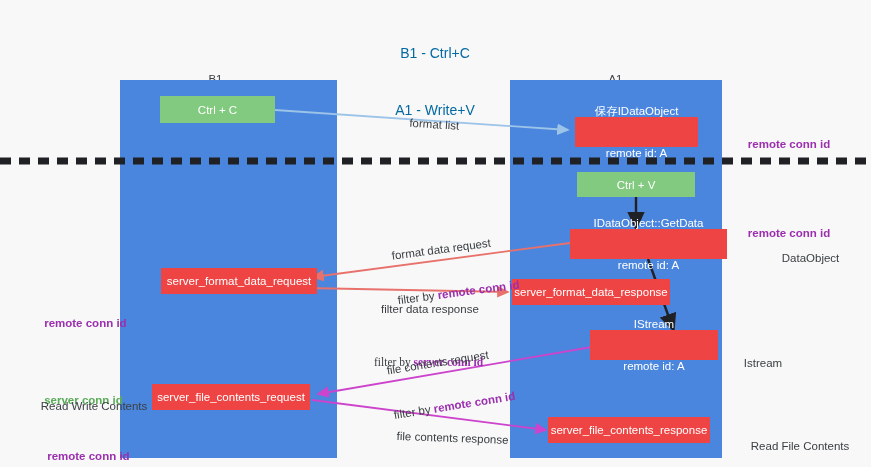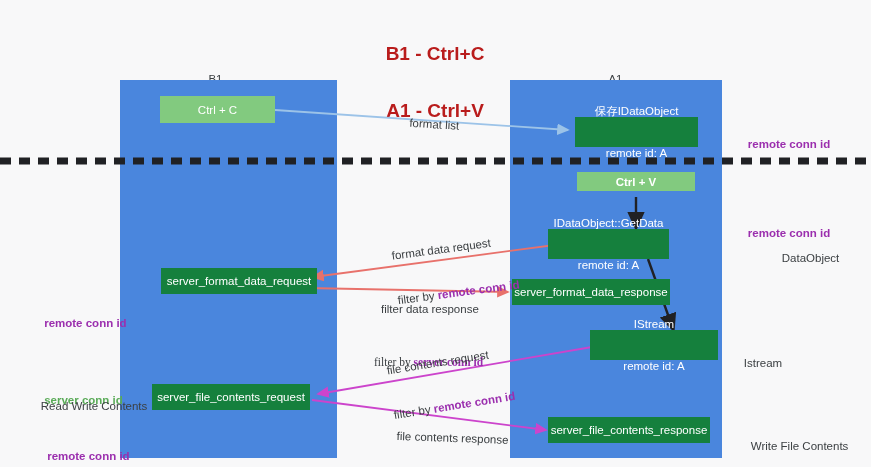--- a/index.html
+++ b/index.html
@@ -31,40 +31,39 @@
     position: absolute;
     text-align: center;
     color: #3c4043;
     font-size: 11.5px;
     line-height: 13px;
     white-space: pre;
   }
   .title {
     position: absolute;
     text-align: center;
-    color: #b91c1c;
-    font-size: 19px;
+    color: #0369a1;
+    font-size: 14px;
     line-height: 19px;
     white-space: pre;
-    font-weight: bold;
   }
   .box {
     position: absolute;
     display: flex;
     flex-direction: column;
     align-items: center;
     justify-content: center;
     color: #ffffff;
     font-size: 11.5px;
     line-height: 14px;
     text-align: center;
     box-sizing: border-box;
   }
   .box.green { background: #82ca7f; }
-  .box.orange { background: #15803d; gap: 28px; }
+  .box.orange { background: #ef4444; gap: 28px; }
   .side-label {
     position: absolute;
     font-size: 11.5px;
     line-height: 15px;
     color: #3c4043;
     white-space: pre;
   }
   .side-label.bold-purple {
     color: #9b2fae;
     font-weight: bold;
@@ -92,21 +91,21 @@
     white-space: pre;
   }
 </style>
 </head>
 <body>
 
 <div id="stage">
 
   <div class="title" style="left:335px; top:6px; width:200px;">
     <div>B1 - Ctrl+C</div>
-    <div>A1 - Ctrl+V</div>
+    <div>A1 - Write+V</div>
   </div>
 
   <div class="col-head" style="left:148px; top:47px; width:135px;">
     <div>B1</div>
     <div>connection</div>
   </div>
   <div class="col-head" style="left:548px; top:47px; width:135px;">
     <div>A1</div>
     <div>remote</div>
   </div>
@@ -149,25 +148,25 @@
 
   <div class="box green" style="left:160px; top:96px; width:115px; height:27px;">
     <span>Ctrl + C</span>
   </div>
 
   <div class="box orange" style="left:575px; top:117px; width:123px; height:30px;">
     <span>保存IDataObject</span>
     <span>remote id: A</span>
   </div>
 
-  <div class="box green" style="left:577px; top:172px; width:118px; height:19px;font-weight:bold;">
+  <div class="box green" style="left:577px; top:172px; width:118px; height:25px;">
     <span>Ctrl + V</span>
   </div>
 
-  <div class="box orange" style="left:548px; top:229px; width:121px; height:30px;">
+  <div class="box orange" style="left:570px; top:229px; width:157px; height:30px;">
     <span>IDataObject::GetData</span>
     <span>remote id: A</span>
   </div>
 
   <div class="box orange" style="left:590px; top:330px; width:128px; height:30px;">
     <span>IStream</span>
     <span>remote id: A</span>
   </div>
 
   <div class="box orange" style="left:161px; top:268px; width:156px; height:26px;">
@@ -220,21 +219,21 @@
 
   <div class="side-label" style="left:769px; top:236px;">
     <span>DataObject</span>
   </div>
 
   <div class="side-label" style="left:731px; top:341px;">
     <span>Istream</span>
   </div>
 
   <div class="side-label" style="left:738px; top:424px;">
-    <span>Write File Contents</span>
+    <span>Read File Contents</span>
   </div>
 
   <div class="stack-label" style="left:25px; top:269px;">
     <div class="side-label bold-purple" style="position:relative; left:0; top:0;">
       <span>remote conn id</span>
     </div>
     <div class="side-label bold-green" style="position:relative; left:0; top:0;">
       <span>server conn id</span>
     </div>
   </div>

